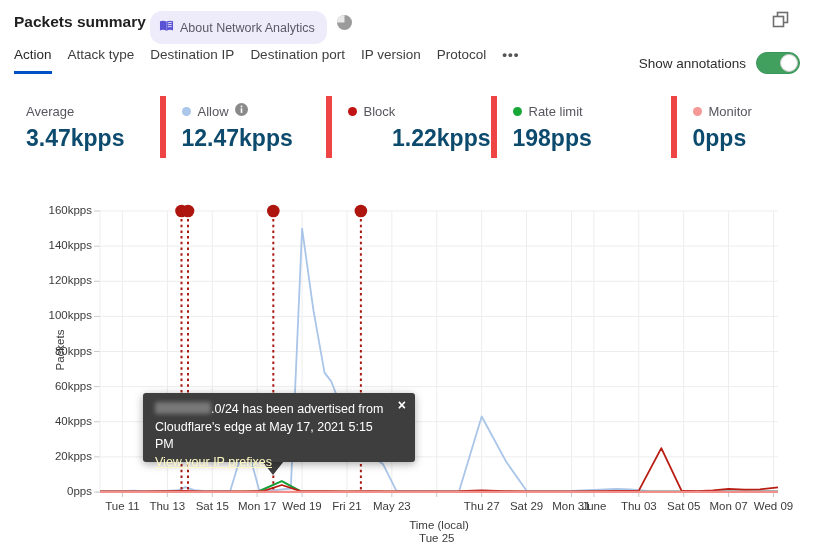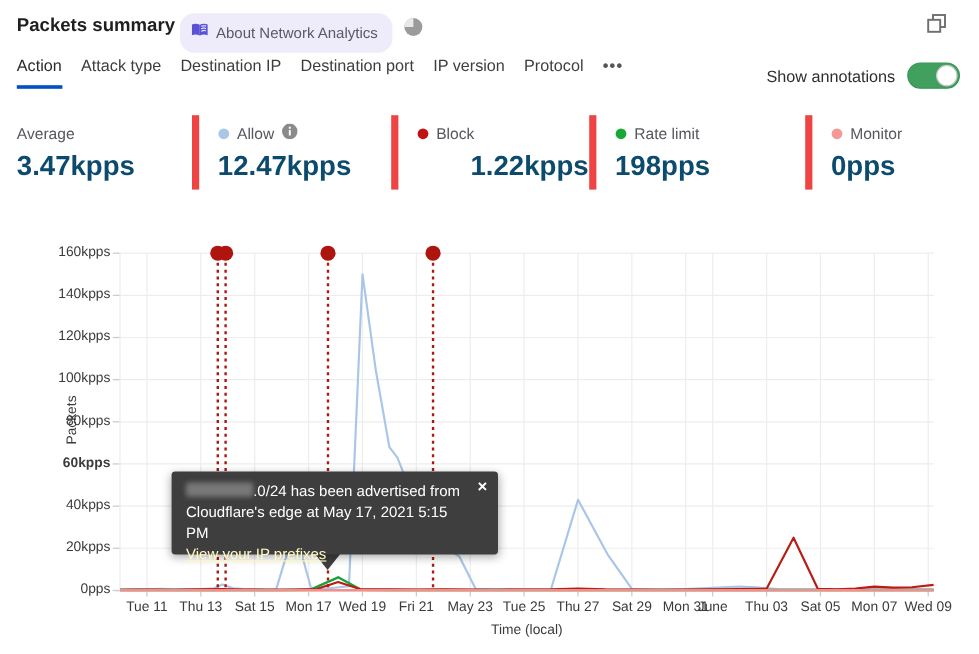--- a/index.html
+++ b/index.html
@@ -24,21 +24,21 @@
   .tab.active{color:#2a2a2a;border-bottom:3px solid #0051c3;}
   .tab.more{color:#555;letter-spacing:1px;font-weight:700;}
   .annot-ctrl{position:absolute;right:16px;top:52px;display:flex;align-items:center;gap:10px;}
   .annot-label{font-size:13.5px;color:#2e2e2e;}
   .toggle{width:44px;height:22px;border-radius:11px;background:#41a05e;position:relative;cursor:pointer;border:1px solid #3a955a;box-sizing:border-box;}
   .toggle .knob{position:absolute;right:1px;top:1px;width:18px;height:18px;border-radius:50%;background:#fff;border:1px solid #c9c9c9;box-sizing:border-box;}
   
   .stats{position:absolute;left:0;top:96px;width:816px;height:62px;display:flex;}
   .stat{box-sizing:border-box;padding:6px 0 0 16px;}
   .stat + .stat{border-left:6px solid #ef4444;}
-  .stat:first-child{padding-left:14px;}
+  .stat:first-child{padding-left:26px;}
   .stat .lab{font-size:13px;color:#56565f;display:flex;align-items:center;height:18px;}
   .stat .dot{width:9px;height:9px;border-radius:50%;display:inline-block;margin-right:7px;}
   .stat .val{font-size:23px;font-weight:700;color:#0c4a6e;margin-top:5px;}
   .info-ic{margin-left:6px;display:inline-block;}
   
   #chart-svg{position:absolute;left:0;top:0;z-index:1;}
   .ytick{position:absolute;width:92px;text-align:right;font-size:11.5px;color:#3b3b3b;z-index:2;}
   .xtick{position:absolute;width:62px;text-align:center;font-size:11.5px;color:#3b3b3b;top:500px;z-index:2;}
   .axis-title-y{position:absolute;left:30px;top:344px;font-size:11.5px;color:#3b3b3b;transform:rotate(-90deg);transform-origin:center;width:60px;text-align:center;z-index:2;}
   .axis-title-x{position:absolute;left:389px;top:519px;width:100px;text-align:center;font-size:11.5px;color:#3b3b3b;z-index:2;}
@@ -207,34 +207,34 @@
     <circle cx="188.005298013245" cy="211" r="6.3" fill="#ad150e"></circle>
     <circle cx="273.3165562913907" cy="211" r="6.3" fill="#ad150e"></circle>
     <circle cx="360.8728476821192" cy="211" r="6.3" fill="#ad150e"></circle>
   </svg>
 <div class="axis-title-y">Packets</div>
 <div class="axis-title-x">Time (local)</div>
 <div id="tick-layer">
     <div class="ytick" style="top: 485px; left: 0px;">0pps</div>
     <div class="ytick" style="top: 449.875px; left: 0px;">20kpps</div>
     <div class="ytick" style="top: 414.75px; left: 0px;">40kpps</div>
-    <div class="ytick" style="top: 379.625px; left: 0px; font-weight: bold;">60kpps</div>
+    <div class="ytick" style="top: 379.625px; left: 0px;">60kpps</div>
     <div class="ytick" style="top: 344.5px; left: 0px;">80kpps</div>
     <div class="ytick" style="top: 309.375px; left: 0px;">100kpps</div>
     <div class="ytick" style="top: 274.25px; left: 0px;">120kpps</div>
     <div class="ytick" style="top: 239.125px; left: 0px;">140kpps</div>
     <div class="ytick" style="top: 204px; left: 0px;">160kpps</div>
     <div class="xtick" style="left: 91.4503px;">Tue 11</div>
     <div class="xtick" style="left: 136.351px;">Thu 13</div>
     <div class="xtick" style="left: 181.252px;">Sat 15</div>
     <div class="xtick" style="left: 226.152px;">Mon 17</div>
     <div class="xtick" style="left: 271.053px;">Wed 19</div>
     <div class="xtick" style="left: 315.954px;">Fri 21</div>
     <div class="xtick" style="left: 360.854px;">May 23</div>
-    <div class="xtick" style="left: 405.755px;">Tue 25</div>
+    <div class="xtick" style="left: 405.755px; margin-top: 32px;">Tue 25</div>
     <div class="xtick" style="left: 450.656px;">Thu 27</div>
     <div class="xtick" style="left: 495.556px;">Sat 29</div>
     <div class="xtick" style="left: 540.457px;">Mon 31</div>
     <div class="xtick" style="left: 562.907px;">June</div>
     <div class="xtick" style="left: 607.808px;">Thu 03</div>
     <div class="xtick" style="left: 652.709px;">Sat 05</div>
     <div class="xtick" style="left: 697.609px;">Mon 07</div>
     <div class="xtick" style="left: 742.51px;">Wed 09</div>
   </div>
 

